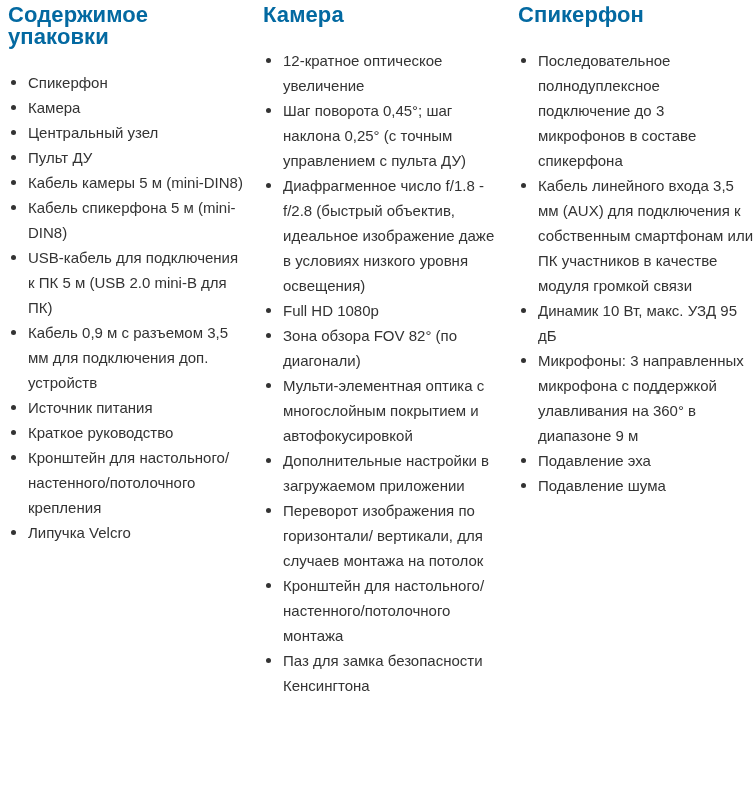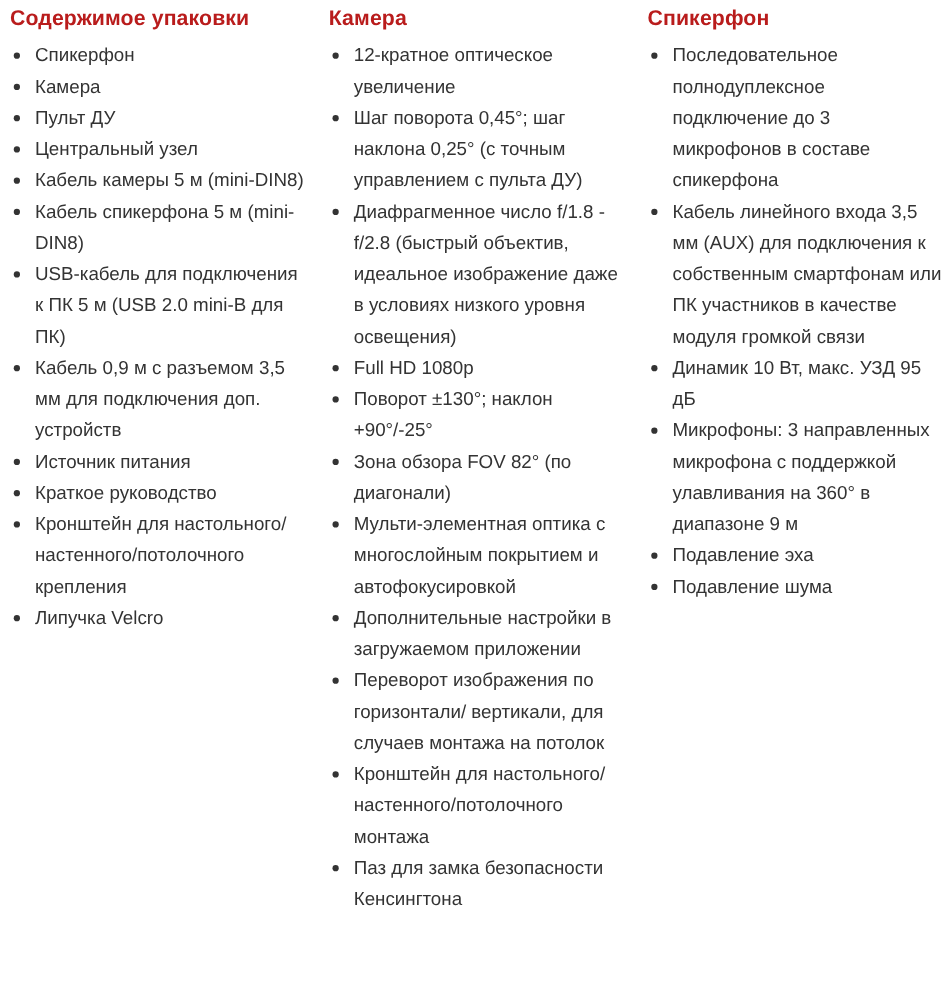--- a/index.html
+++ b/index.html
@@ -18,25 +18,25 @@
     grid-template-columns: 236px 236px 236px;
     column-gap: 19px;
     padding: 4px 0 10px 8px;
     box-sizing: border-box;
     width: 756px;
   }
   .spec-col {
     min-width: 0;
   }
   .spec-col h2 {
-    margin: 0 0 6px 0;
-    font-size: 17px;
+    margin: 0 0 22px 0;
+    font-size: 22px;
     line-height: 22px;
     font-weight: bold;
-    color: #b91c1c;
+    color: #0369a1;
     letter-spacing: 0.1px;
   }
   .spec-col ul {
     margin: 0;
     padding: 0;
     list-style: none;
   }
   .spec-col li {
     position: relative;
     padding-left: 20px;
@@ -58,41 +58,40 @@
 </head>
 <body>
 
 <main class="specs-grid">
 
   <section class="spec-col">
     <h2>Содержимое упаковки</h2>
     <ul>
         <li>Спикерфон</li>
         <li>Камера</li>
+        <li>Центральный узел</li>
         <li>Пульт ДУ</li>
-        <li>Центральный узел</li>
         <li>Кабель камеры 5 м (mini-DIN8)</li>
         <li>Кабель спикерфона 5 м (mini-DIN8)</li>
         <li>USB-кабель для подключения к ПК 5 м (USB 2.0 mini-B для ПК)</li>
         <li>Кабель 0,9 м с разъемом 3,5 мм для подключения доп. устройств</li>
         <li>Источник питания</li>
         <li>Краткое руководство</li>
         <li>Кронштейн для настольного/ настенного/потолочного крепления</li>
         <li>Липучка Velcro</li>
       </ul>
   </section>
 
   <section class="spec-col">
     <h2>Камера</h2>
     <ul>
         <li>12-кратное оптическое увеличение</li>
         <li>Шаг поворота 0,45°; шаг наклона 0,25° (с точным управлением с пульта ДУ)</li>
         <li>Диафрагменное число f/1.8 - f/2.8 (быстрый объектив, идеальное изображение даже в условиях низкого уровня освещения)</li>
         <li>Full HD 1080p</li>
-        <li>Поворот ±130°; наклон +90°/-25°</li>
         <li>Зона обзора FOV 82° (по диагонали)</li>
         <li>Мульти-элементная оптика с многослойным покрытием и автофокусировкой</li>
         <li>Дополнительные настройки в загружаемом приложении</li>
         <li>Переворот изображения по горизонтали/ вертикали, для случаев монтажа на потолок</li>
         <li>Кронштейн для настольного/ настенного/потолочного монтажа</li>
         <li>Паз для замка безопасности Кенсингтона</li>
       </ul>
   </section>
 
   <section class="spec-col">

